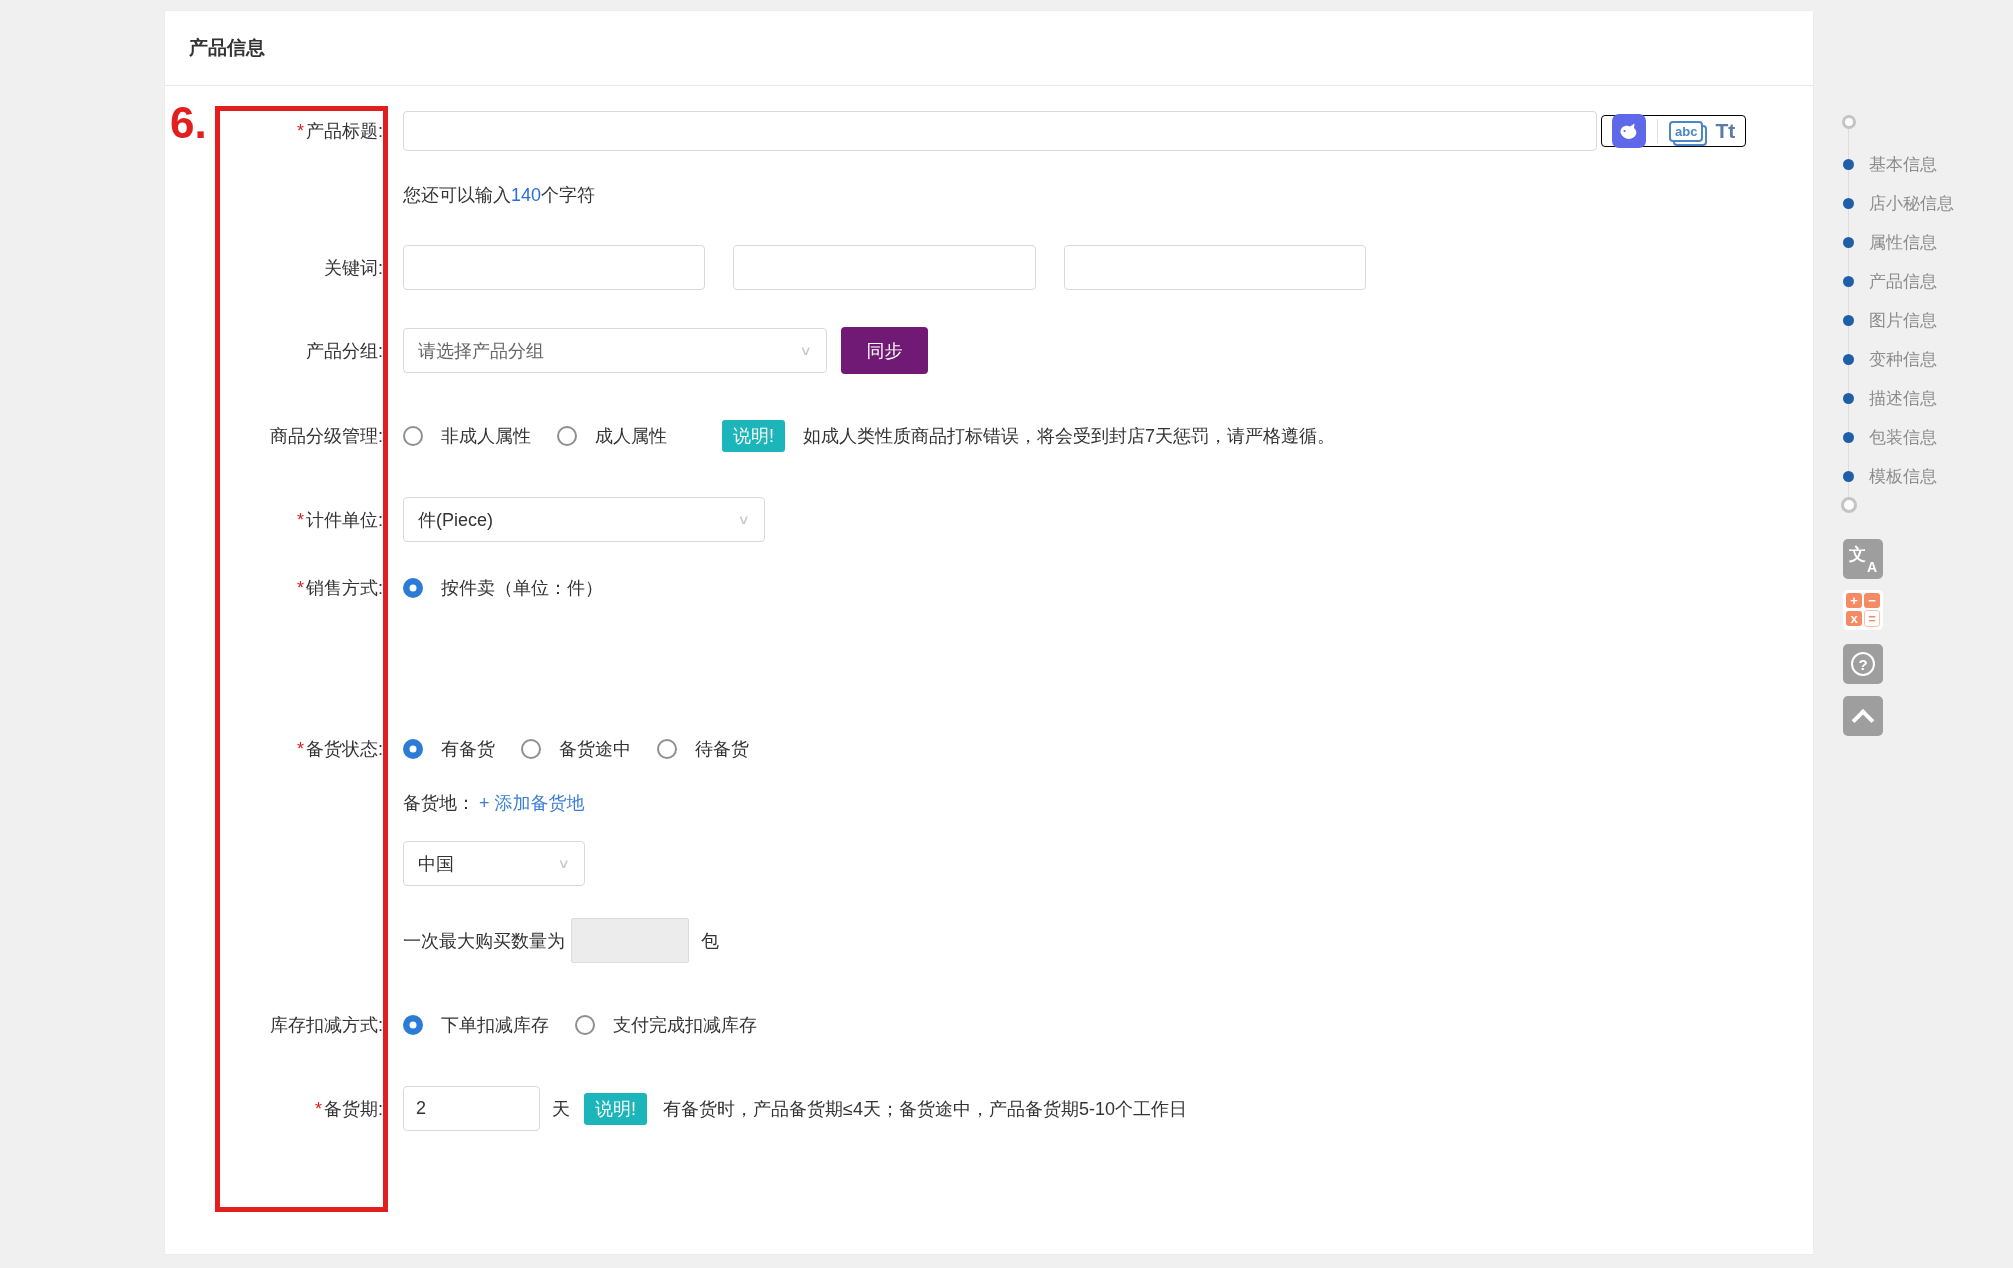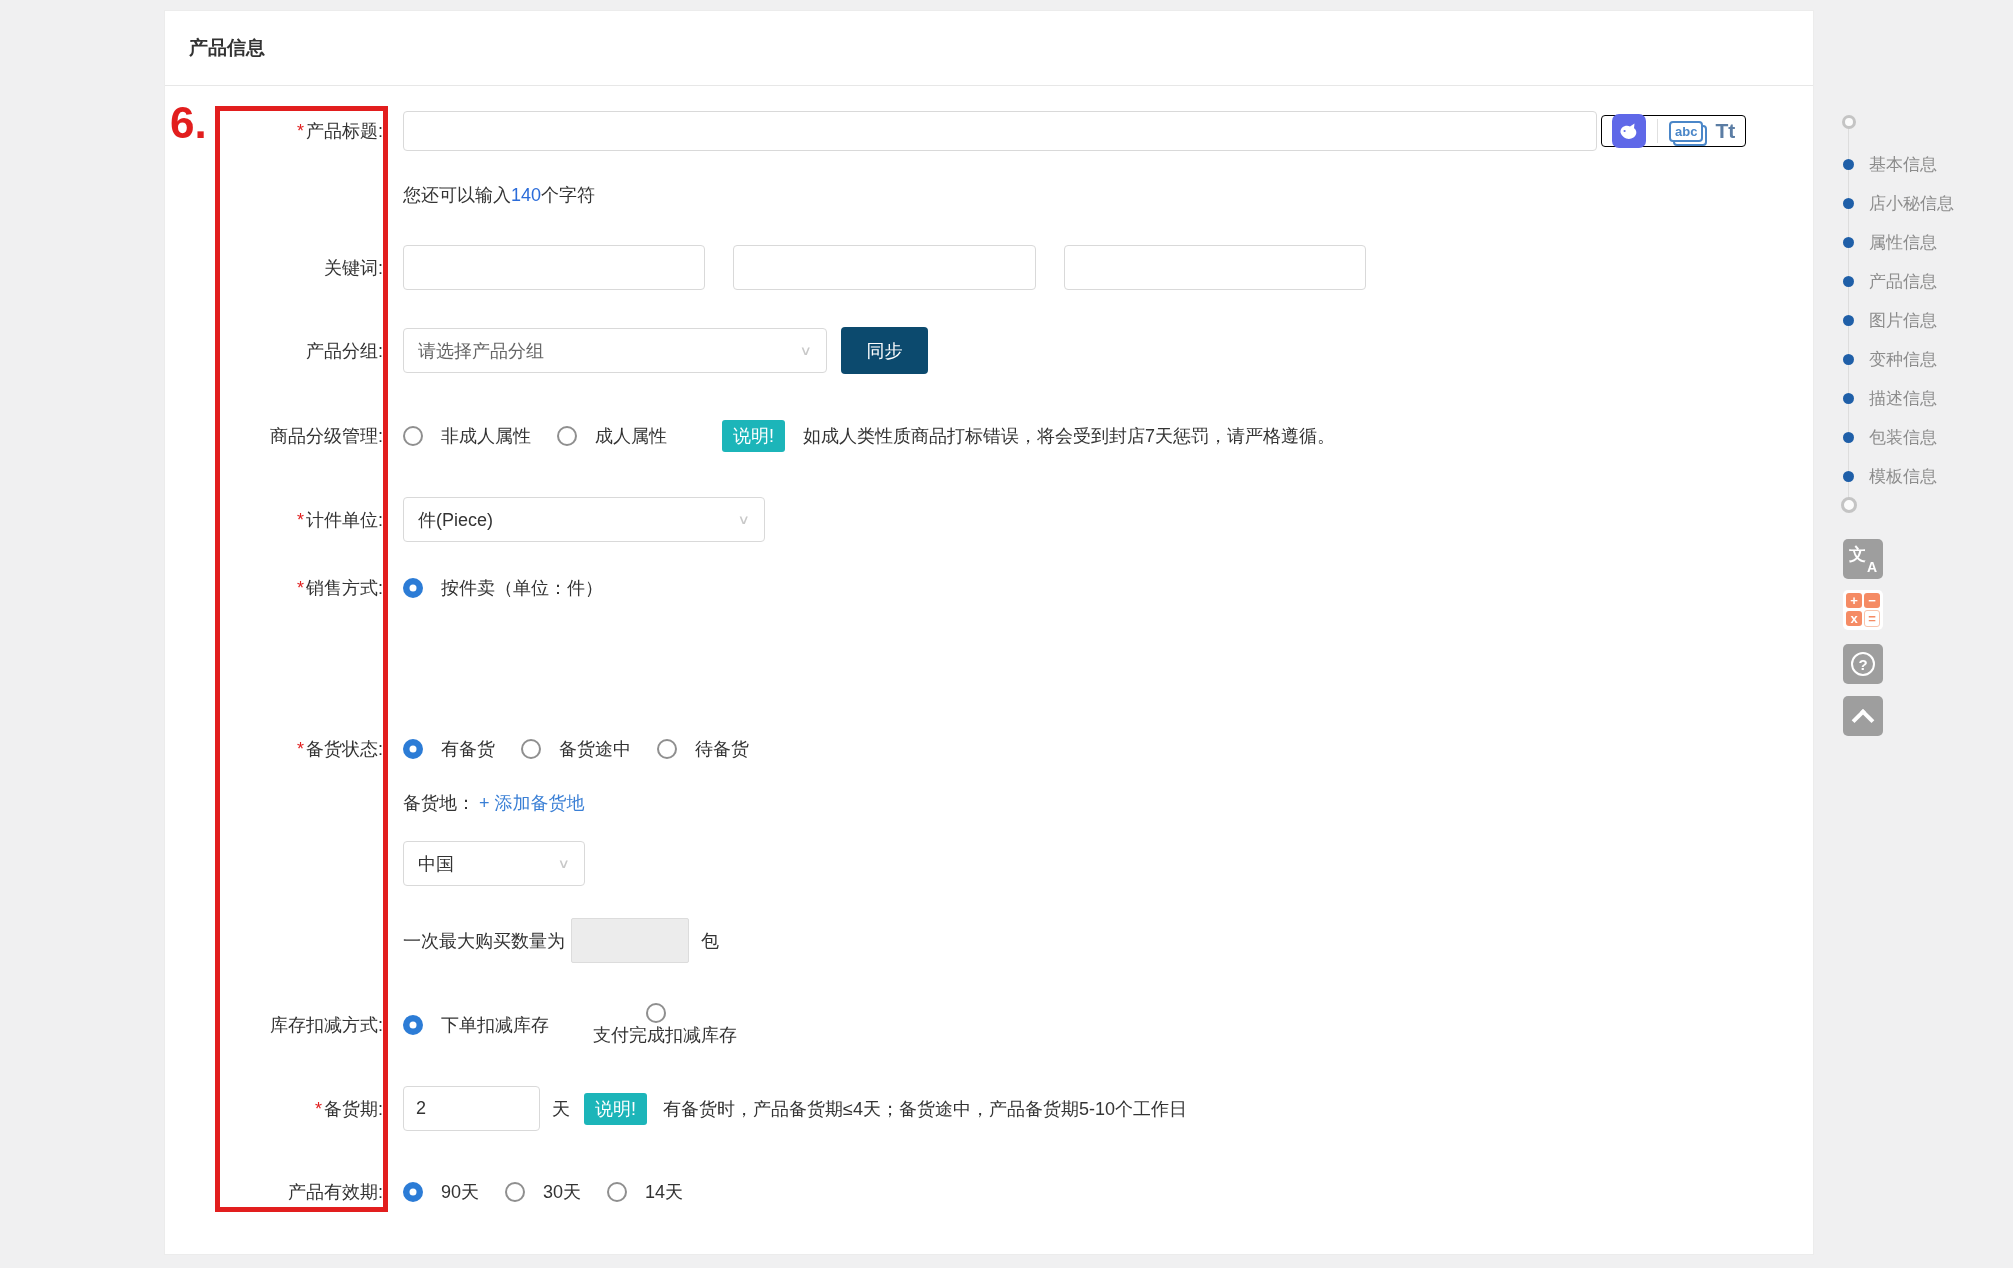--- a/index.html
+++ b/index.html
@@ -9,21 +9,21 @@
   .card-header{height:75px;display:flex;align-items:center;padding-left:24px;font-size:19px;font-weight:bold;color:#333;border-bottom:1px solid #e7e7e7;}
   .row{position:absolute;left:0;width:100%;display:flex;align-items:center;}
   .lbl{width:218px;flex-shrink:0;text-align:right;font-size:18px;color:#333;}
   .req{color:#e02020;margin-right:2px;}
   .ctrl{margin-left:20px;display:flex;align-items:center;}
   .tinput{height:40px;border:1px solid #d9d9d9;border-radius:4px;background:#fff;font-size:18px;color:#333;padding:0 12px;outline:none;font-family:inherit;}
   .sel{height:45px;border:1px solid #d9d9d9;border-radius:4px;background:#fff;display:flex;align-items:center;justify-content:space-between;padding:0 14px;font-size:18px;}
   .sel .val{color:#333;}
   .sel .ph{color:#666;}
   .chev{color:#c8c8c8;font-size:17px;transform:scaleY(.75);}
-  .btn{height:47px;min-width:87px;background:#0c4a6e;color:#fff;border:none;border-radius:4px;font-size:18px;display:flex;align-items:center;justify-content:center;cursor:pointer;font-family:inherit;}
+  .btn{height:47px;min-width:87px;background:#701a75;color:#fff;border:none;border-radius:4px;font-size:18px;display:flex;align-items:center;justify-content:center;cursor:pointer;font-family:inherit;}
   .opt{display:flex;align-items:center;cursor:pointer;}
   .radio{width:20px;height:20px;border-radius:50%;border:2px solid #8f8f8f;background:#fff;flex-shrink:0;}
   .radio.sel-r{border:none;background:#2c7cd6;position:relative;}
   .radio.sel-r::after{content:"";position:absolute;width:7px;height:7px;border-radius:50%;background:#fff;top:50%;left:50%;transform:translate(-50%,-50%);}
   .rlabel{margin-left:18px;font-size:18px;color:#333;}
   .badge{background:#1cb5b9;color:#fff;font-size:18px;padding:4px 11px;border-radius:3px;white-space:nowrap;}
   .notice{font-size:18px;color:#333;white-space:nowrap;}
   .hint{font-size:18px;color:#333;}
   .hint b{color:#2b6cd9;font-weight:normal;}
   .link{color:#3a7fd5;font-size:18px;cursor:pointer;}
@@ -195,54 +195,37 @@
     </div>
   </div>
 
   <div class="row" style="top:999px;height:30px;">
     <div class="lbl">库存扣减方式:</div>
     <div class="ctrl">
       <span class="opt">
         <span class="radio sel-r"></span>
         <span class="rlabel">下单扣减库存</span>
       </span>
-      <span class="opt" style="margin-left:26px;flex-direction:column;">
+      <span class="opt" style="margin-left:26px;">
         <span class="radio"></span>
         <span class="rlabel">支付完成扣减库存</span>
       </span>
     </div>
   </div>
 
   <div class="row" style="top:1075px;height:45px;">
     <div class="lbl"><span class="req">*</span><span>备货期:</span></div>
     <div class="ctrl">
       <input class="tinput" style="width: 137px; height: 45px;" value="2">
       <span class="notice" style="margin-left:12px;">天</span>
       <span class="badge" style="margin-left:14px;">说明!</span>
       <span class="notice" style="margin-left:16px;">有备货时，产品备货期≤4天；备货途中，产品备货期5-10个工作日</span>
     </div>
   </div>
 
-  <div class="row" style="top:1166px;height:30px;">
-    <div class="lbl">产品有效期:</div>
-    <div class="ctrl">
-      <span class="opt">
-        <span class="radio sel-r"></span>
-        <span class="rlabel">90天</span>
-      </span>
-      <span class="opt" style="margin-left:26px;">
-        <span class="radio"></span>
-        <span class="rlabel">30天</span>
-      </span>
-      <span class="opt" style="margin-left:26px;">
-        <span class="radio"></span>
-        <span class="rlabel">14天</span>
-      </span>
-    </div>
-  </div>
 </div>
 
 <div class="step-num">6.</div>
 <div class="red-box"></div>
 
 <div class="anchor-nav">
   <div class="nav-line"></div>
   <div class="nav-circle top-c"></div>
   <div class="nav-item" style="top:149px;">
       <span class="nav-dot"></span>

